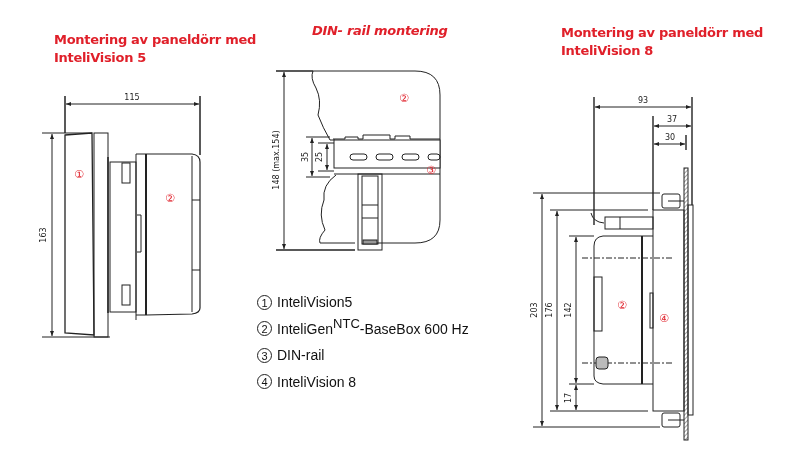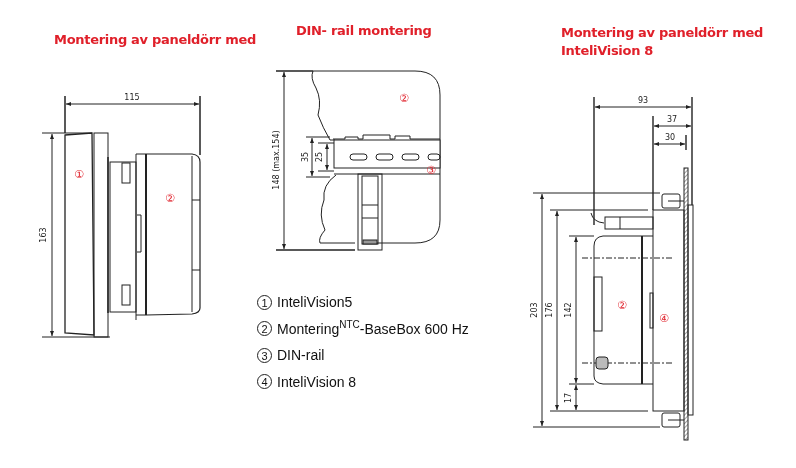--- a/index.html
+++ b/index.html
@@ -1,33 +1,34 @@
 <!DOCTYPE html>
 <html><head>
 <meta charset="utf-8">
 <style>
   html, body { margin: 0; padding: 0; background: #ffffff; }
   body { width: 796px; height: 468px; position: relative; overflow: hidden; font-family: "Liberation Sans", sans-serif; }
   .title { position: absolute; color: #e0202a; font-weight: bold; font-size: 13px; line-height: 18px; font-family: "DejaVu Sans", sans-serif; letter-spacing: -0.3px; }
   #t1 { left: 54px; top: 31px; }
-  #t2 { left: 296px; top: 22px; }
+  #t2 { left: 312px; top: 22px; font-style: italic; }
   #t3 { left: 561px; top: 24px; }
   svg.draw { position: absolute; left: 0; top: 0; }
   .legend { position: absolute; left: 257px; top: 289px; font-family: "Liberation Sans", sans-serif; font-size: 14px; color: #111; }
   .legend-item { height: 26.5px; display: flex; align-items: center; white-space: nowrap; }
   .legend-num { display: inline-block; width: 15px; height: 15px; border: 1.2px solid #222; border-radius: 50%; font-size: 11px; line-height: 15px; text-align: center; margin-right: 5px; box-sizing: border-box; }
-  .legend-item sup { font-size: 10px; vertical-align: 6px; line-height: 0; }
+  .legend-item sup { font-size: 13px; vertical-align: 6px; line-height: 0; }
   .dim { font-family: "DejaVu Sans", sans-serif; font-size: 8px; fill: #222; }
   .mark { font-family: "DejaVu Sans", sans-serif; font-size: 11px; fill: #e0202a; }
 </style>
 </head>
 <body>
 
 <div class="title" id="t1">
   <div>Montering av paneldörr med</div>
+  <div>InteliVision 5</div>
 </div>
 <div class="title" id="t2">DIN- rail montering</div>
 <div class="title" id="t3">
   <div>Montering av paneldörr med</div>
   <div>InteliVision 8</div>
 </div>
 
 <svg class="draw" width="796" height="468" viewBox="0 0 796 468">
   <defs>
     <marker id="arr" viewBox="0 0 10 10" refX="10" refY="5" markerWidth="5" markerHeight="5" orient="auto-start-reverse">
@@ -160,21 +161,21 @@
   <text class="mark" x="664" y="322" text-anchor="middle">④</text>
 </svg>
 
 <div class="legend">
   <div class="legend-item">
     <span class="legend-num">1</span>
     <span>InteliVision5</span>
   </div>
   <div class="legend-item">
     <span class="legend-num">2</span>
-    <span><span>Montering</span><sup>NTC</sup><span>-BaseBox 600 Hz</span></span>
+    <span><span>InteliGen</span><sup>NTC</sup><span>-BaseBox 600 Hz</span></span>
   </div>
   <div class="legend-item">
     <span class="legend-num">3</span>
     <span>DIN-rail</span>
   </div>
   <div class="legend-item">
     <span class="legend-num">4</span>
     <span>InteliVision 8</span>
   </div>
 </div>

